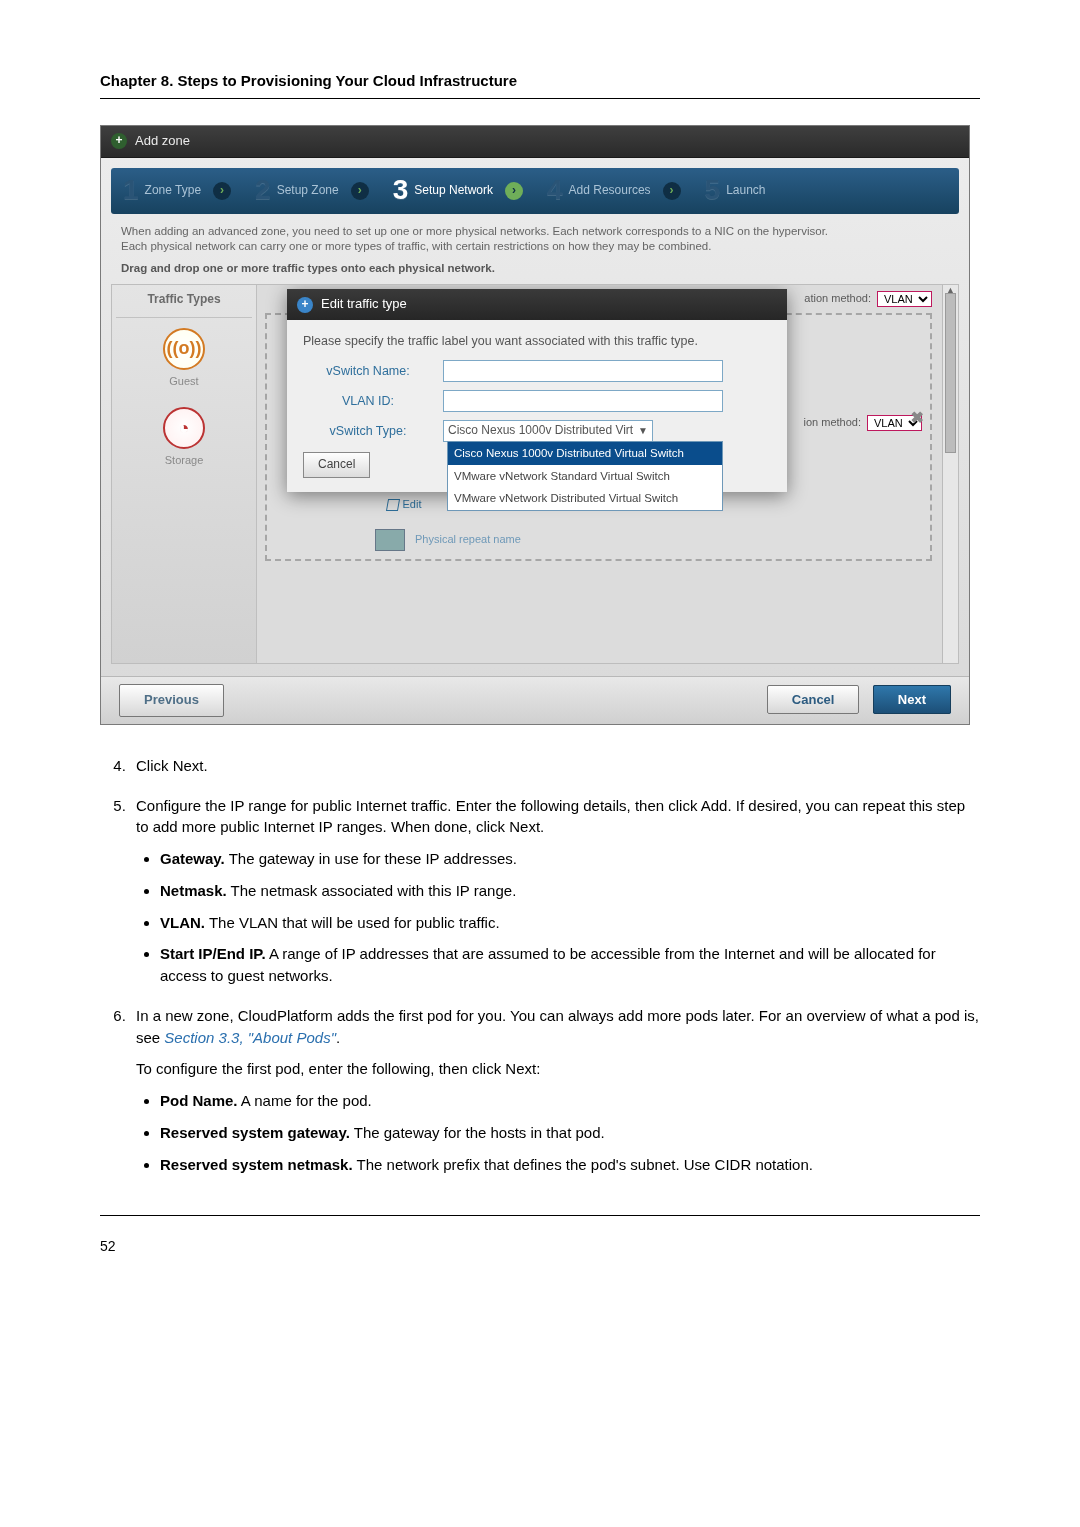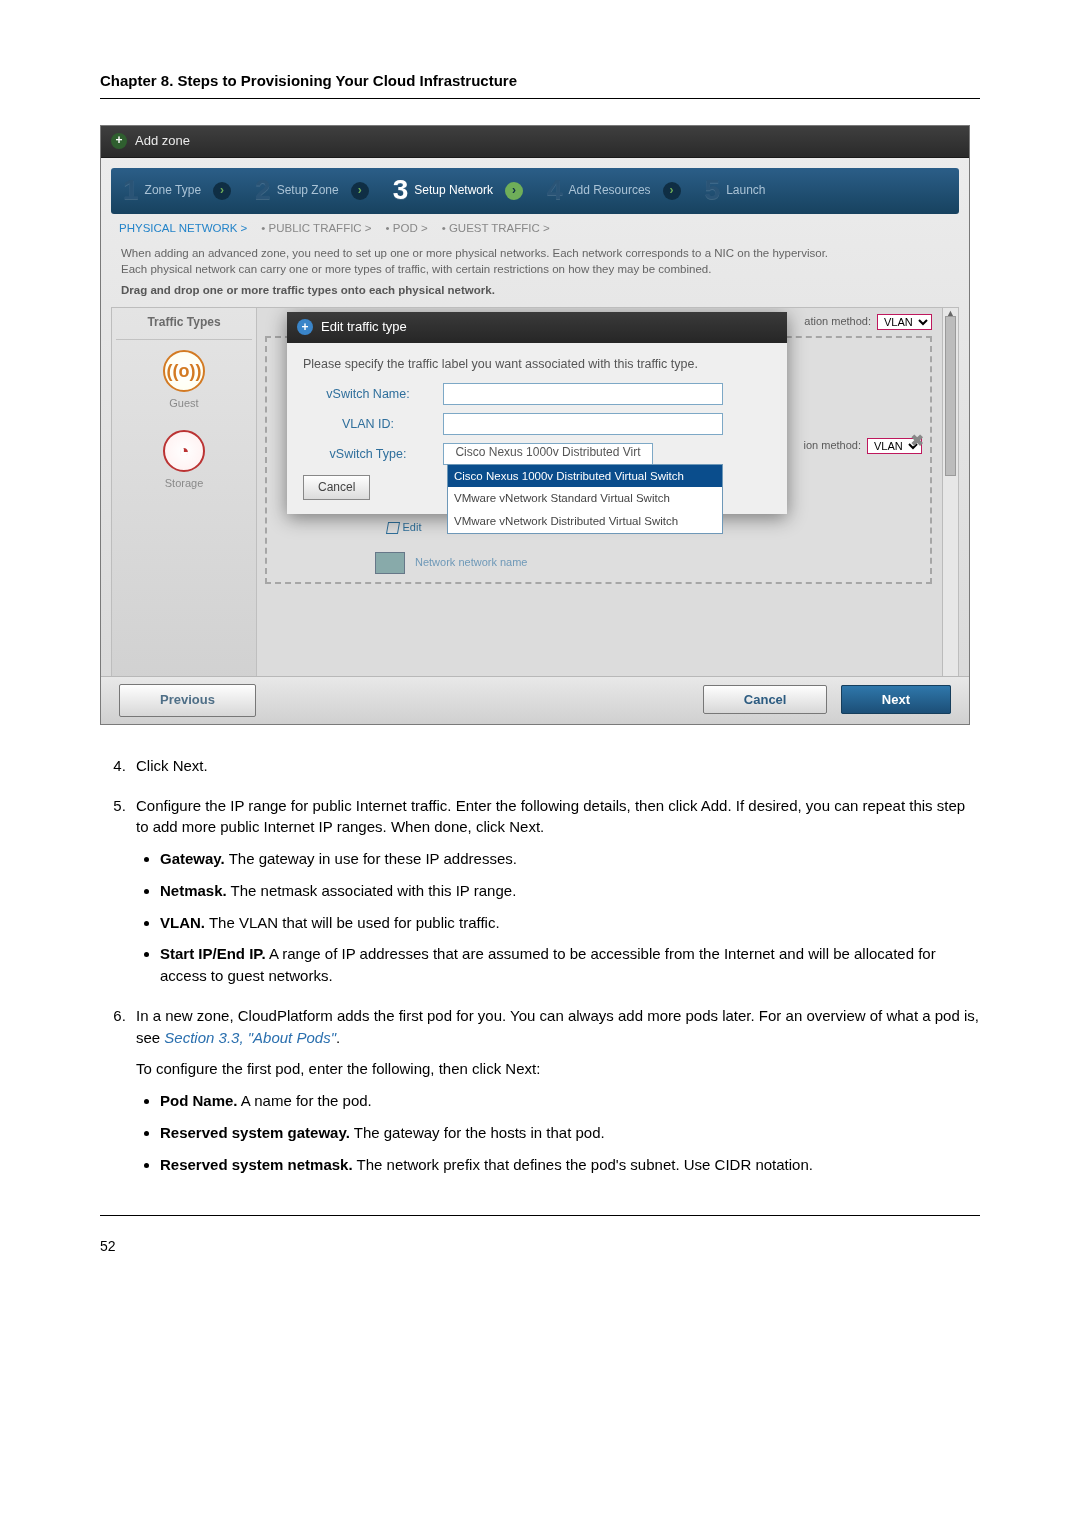--- a/index.html
+++ b/index.html
@@ -131,21 +131,21 @@
   .modal .mhdr {
     background:linear-gradient(#3a3a3a,#262626); color:#fff; font-size:13px;
     display:flex; align-items:center; gap:8px; padding:6px 10px;
   }
   .modal .mhdr .pc { background:#3a85c9; }
   .modal .mbody { padding:12px 16px 14px 16px; color:#555;}
   .modal .lead { margin-bottom:10px; font-size:12.5px;}
   .frow { display:flex; align-items:center; margin:8px 0; }
   .frow label { width:130px; text-align:center; color:#2f6f9c; font-size:12.5px; margin-right:10px;}
   .frow input.text, .frow .sel {
-    width:280px; height:22px; border:1px solid #7da8c6; background:#fff; font-size:12px; padding:0 4px;flex-direction:column;
+    width:280px; height:22px; border:1px solid #7da8c6; background:#fff; font-size:12px; padding:0 4px;
   }
   .frow .sel { width:210px; display:inline-flex; align-items:center; justify-content:space-between;}
   .frow .sel .caret { font-size:10px; color:#555;}
   
   .dd {
     position:absolute; left:160px; top:152px; width:276px;
     border:1px solid #6e98b8; background:#fff; font-size:11.5px; z-index:5;
   }
   .dd div { padding:3px 6px; color:#444;}
   .dd .hl { background:#0a4d8c; color:#fff;}
@@ -154,21 +154,21 @@
     display:inline-block; padding:3px 14px; border:1px solid #888; background:linear-gradient(#fefefe,#dcdcdc);
     font-size:12px; color:#444; cursor:pointer;
   }
 
   .footer-bar {
     position:absolute; left:0; right:0; bottom:0; height:48px;
     display:flex; align-items:center; justify-content:space-between;
     padding:0 18px; border-top:1px solid #b8b8b8;
     background:linear-gradient(#e8e8e8,#d0d0d0);
   }
-  .fbtn { padding:6px 40px; font-size:13px; font-weight:bold; border:1px solid #777; background:linear-gradient(#fefefe,#d7d7d7); color:#4f6f87; border-radius:2px;}
+  .fbtn { padding:6px 24px; font-size:13px; font-weight:bold; border:1px solid #777; background:linear-gradient(#fefefe,#d7d7d7); color:#4f6f87; border-radius:2px;}
   .fbtn.primary { color:#2c5b80; }
   .fbtn.next { background:linear-gradient(#2f77ab,#1c4f77); color:#fff; border-color:#163e5c;}
 
   
   ol.doc { margin-top:30px; padding-left:30px; }
   ol.doc > li { margin-bottom:18px; padding-left:6px; }
   ol.doc p { margin-top:10px; }
   ul.inner { list-style:disc; padding-left:24px; margin-top:10px;}
   ul.inner li { margin:10px 0; }
   .link { color:#2a6fae; font-style:italic; }
@@ -206,26 +206,20 @@
       <span class="num">4</span>
       <span>Add Resources</span>
       <span class="chev">›</span>
     </div>
     <div class="step">
       <span class="num">5</span>
       <span>Launch</span>
     </div>
   </div>
 
-  <div class="subnav">
-    <span style="margin-left:8px;color:#2484c9">PHYSICAL NETWORK &gt;</span>
-    <span class="dim dot">PUBLIC TRAFFIC &gt;</span>
-    <span class="dim dot">POD &gt;</span>
-    <span class="dim dot">GUEST TRAFFIC &gt;</span>
-  </div>
 
   <div class="intro">
     <div>When adding an advanced zone, you need to set up one or more physical networks. Each network corresponds to a NIC on the hypervisor.</div>
     <div>Each physical network can carry one or more types of traffic, with certain restrictions on how they may be combined.</div>
     <div class="bold">Drag and drop one or more traffic types onto each physical network.</div>
   </div>
 
   <div class="workarea">
     <div class="scrollbar">
       <div class="arrow up">▲</div>
@@ -275,21 +269,21 @@
             <div>Guest</div>
             <div class="ed">
                 <span class="pencil"></span>
                 <span>Edit</span>
               </div>
           </div>
         </div>
 
         <div class="net2" style="margin-left:100px">
           <div class="th"></div>
-          <span>Network network name</span>
+          <span>Physical repeat name</span>
         </div>
       </div>
     </div>
 
     <div class="modal">
       <div class="mhdr">
         <span class="plus-circle pc">+</span>
         <span>Edit traffic type</span>
       </div>
       <div class="mbody">

